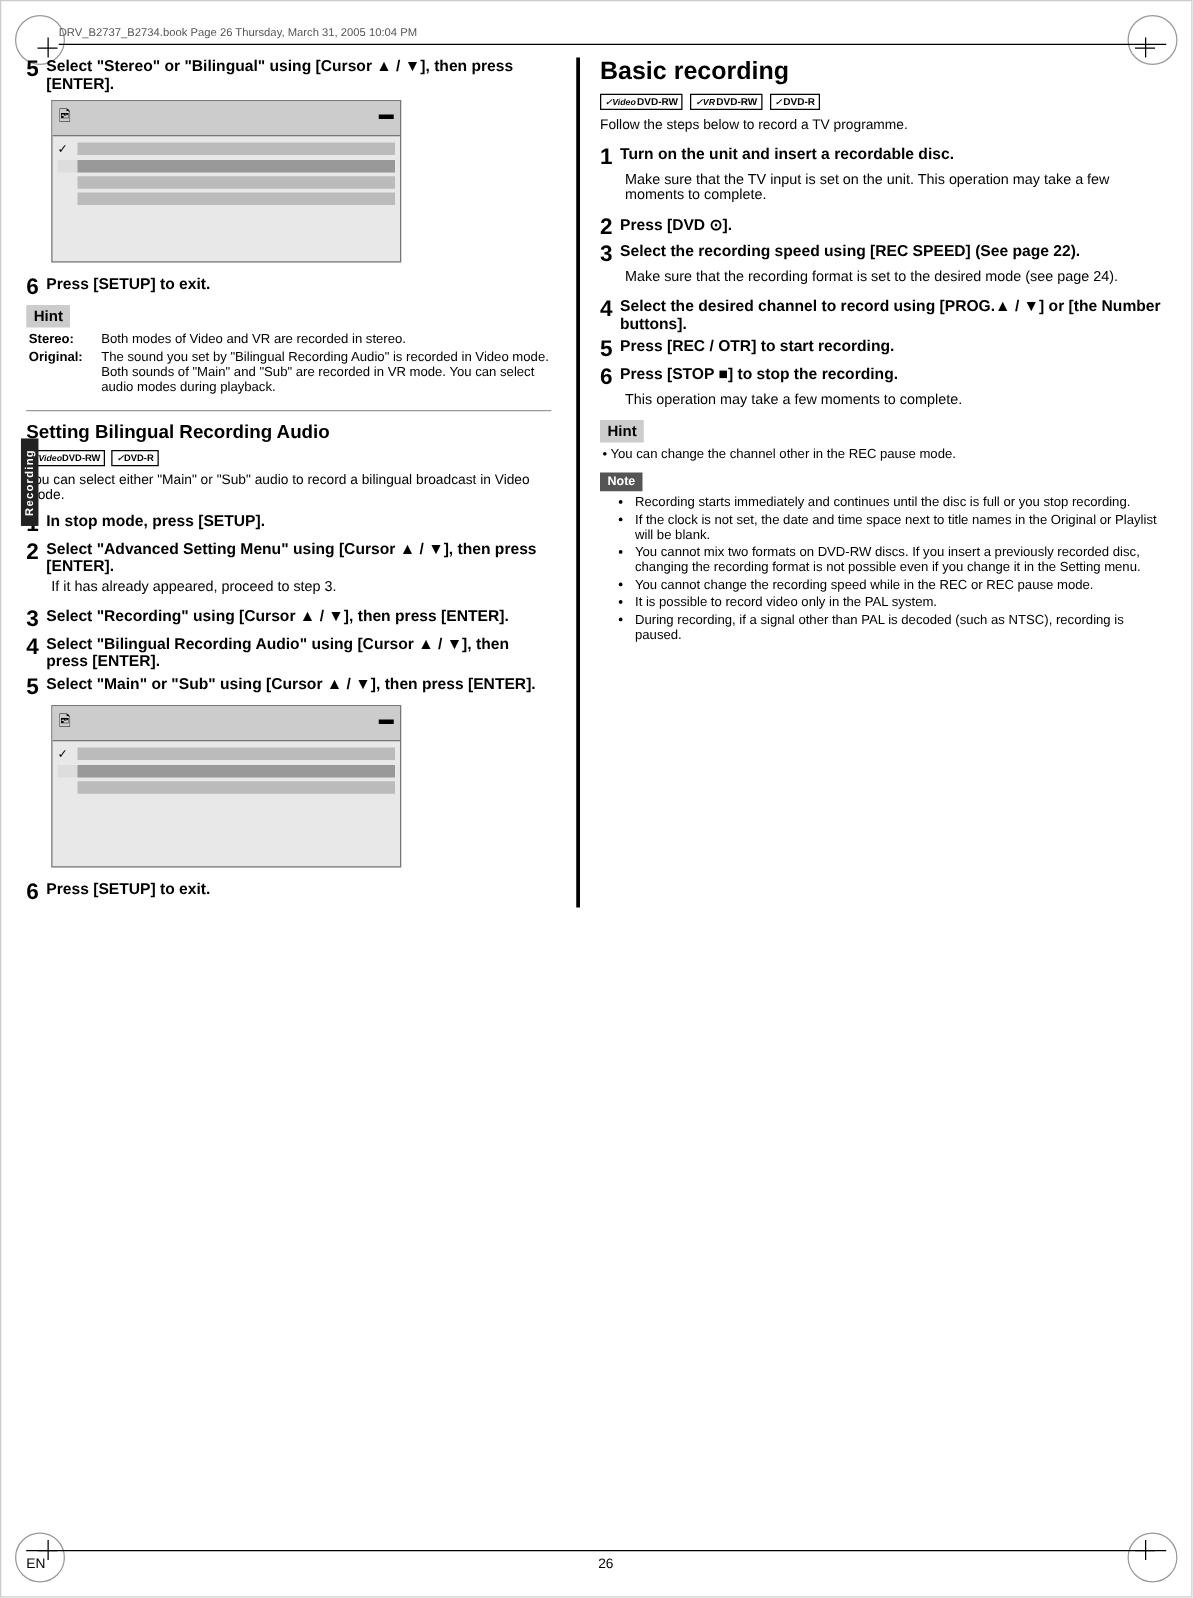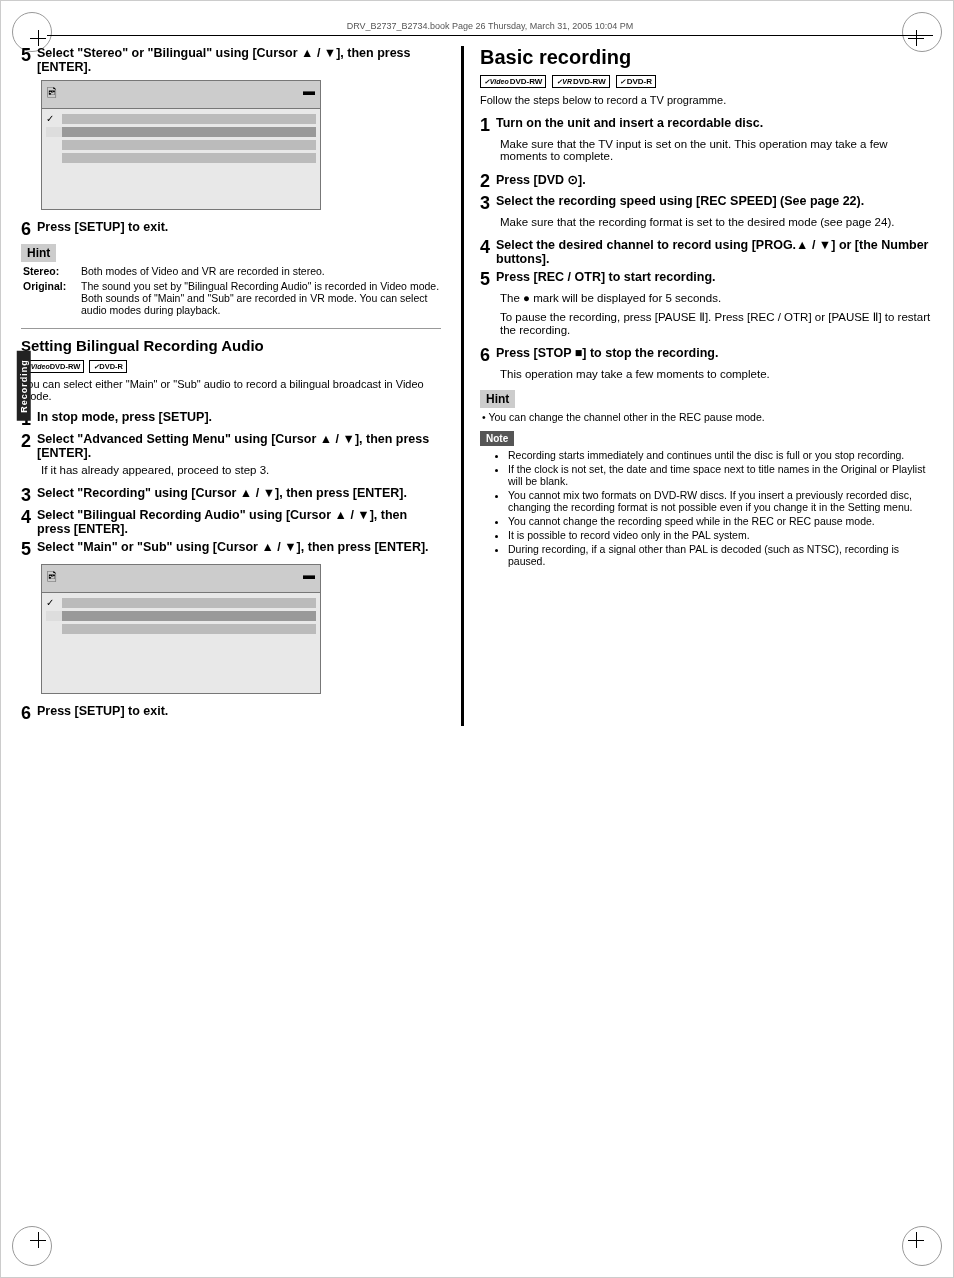--- a/index.html
+++ b/index.html
@@ -17,21 +17,21 @@
       width: 954px;
       min-height: 1278px;
       padding: 20px;
       position: relative;
       border: 1px solid #ccc;
     }
 
     
     .header-bar {
       display: flex;
-      justify-content: center;
+      justify-content: flex-start;
       align-items: center;
       font-size: 9px;
       color: #555;
       border-bottom: 1px solid #000;
       padding-bottom: 4px;
       margin-bottom: 10px;
       margin-left: 26px;
     }
 
     
@@ -493,24 +493,20 @@
       </div>
 
       <div class="step-heading">
         <span class="num">4</span>
         <span>Select the desired channel to record using [PROG.▲ / ▼] or [the Number buttons].</span>
       </div>
 
       <div class="step-heading">
         <span class="num">5</span>
         <span>Press [REC / OTR] to start recording.</span>
-      </div>
-      <div class="step-content">
-        <p>The ● mark will be displayed for 5 seconds.</p>
-        <p style="margin-top:6px;">To pause the recording, press [PAUSE Ⅱ]. Press [REC / OTR] or [PAUSE Ⅱ] to restart the recording.</p>
       </div>
 
       <div class="step-heading">
         <span class="num">6</span>
         <span>Press [STOP ■] to stop the recording.</span>
       </div>
       <div class="step-content">
         <p>This operation may take a few moments to complete.</p>
       </div>
 
@@ -531,14 +527,19 @@
             <li>You cannot change the recording speed while in the REC or REC pause mode.</li>
             <li>It is possible to record video only in the PAL system.</li>
             <li>During recording, if a signal other than PAL is decoded (such as NTSC), recording is paused.</li>
           </ul>
         </div>
       </div>
 
     </div>
   </div>
 
+  <div class="footer">
+    <span>EN</span>
+    <span>26</span>
+    <span></span>
+  </div>
 
 </div>
 
 </body></html>

